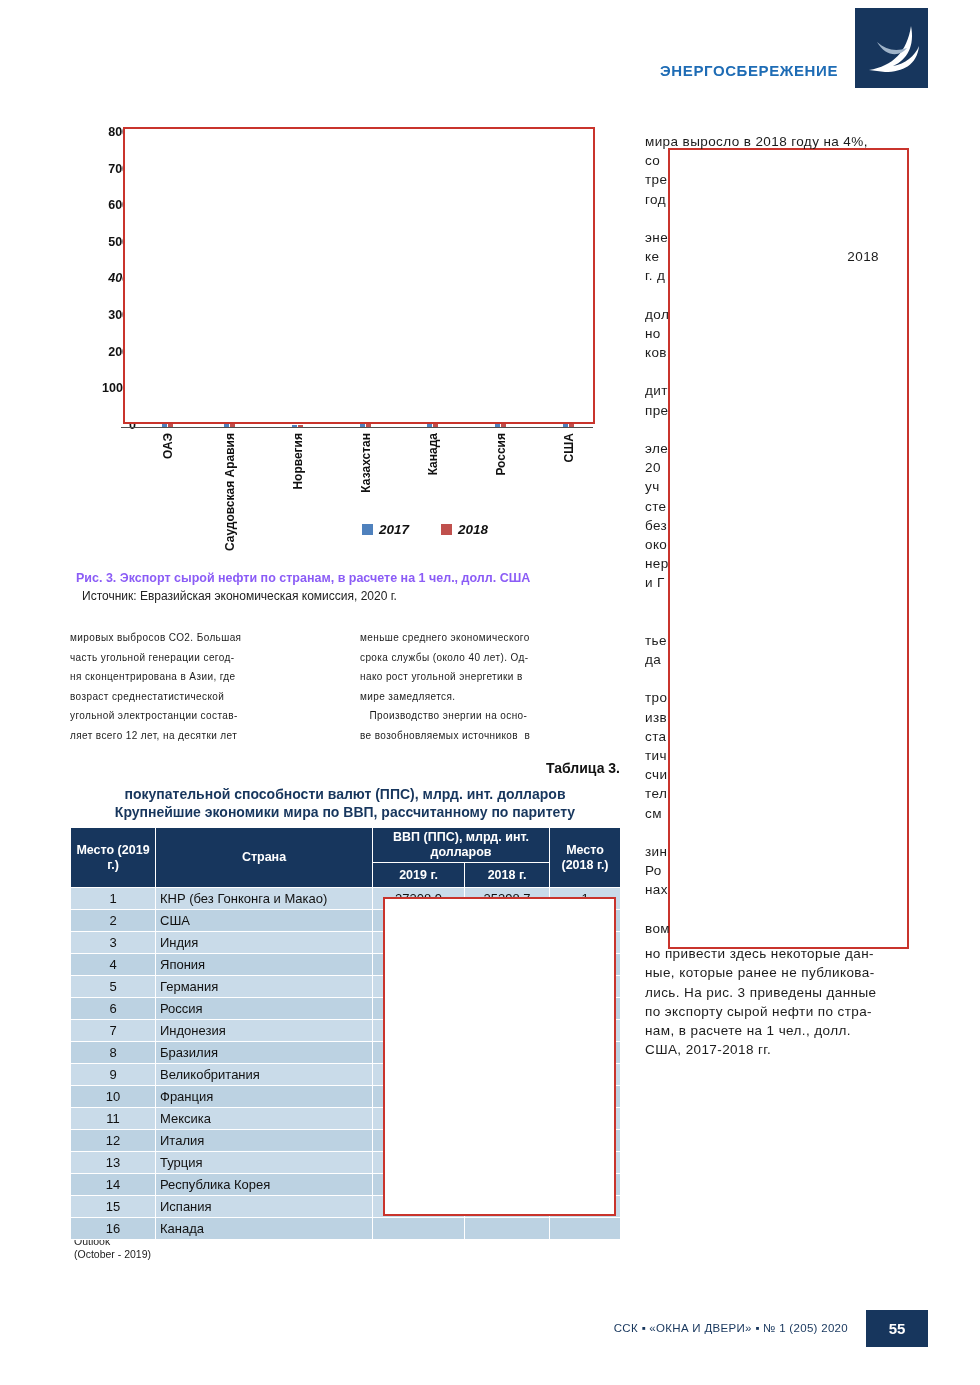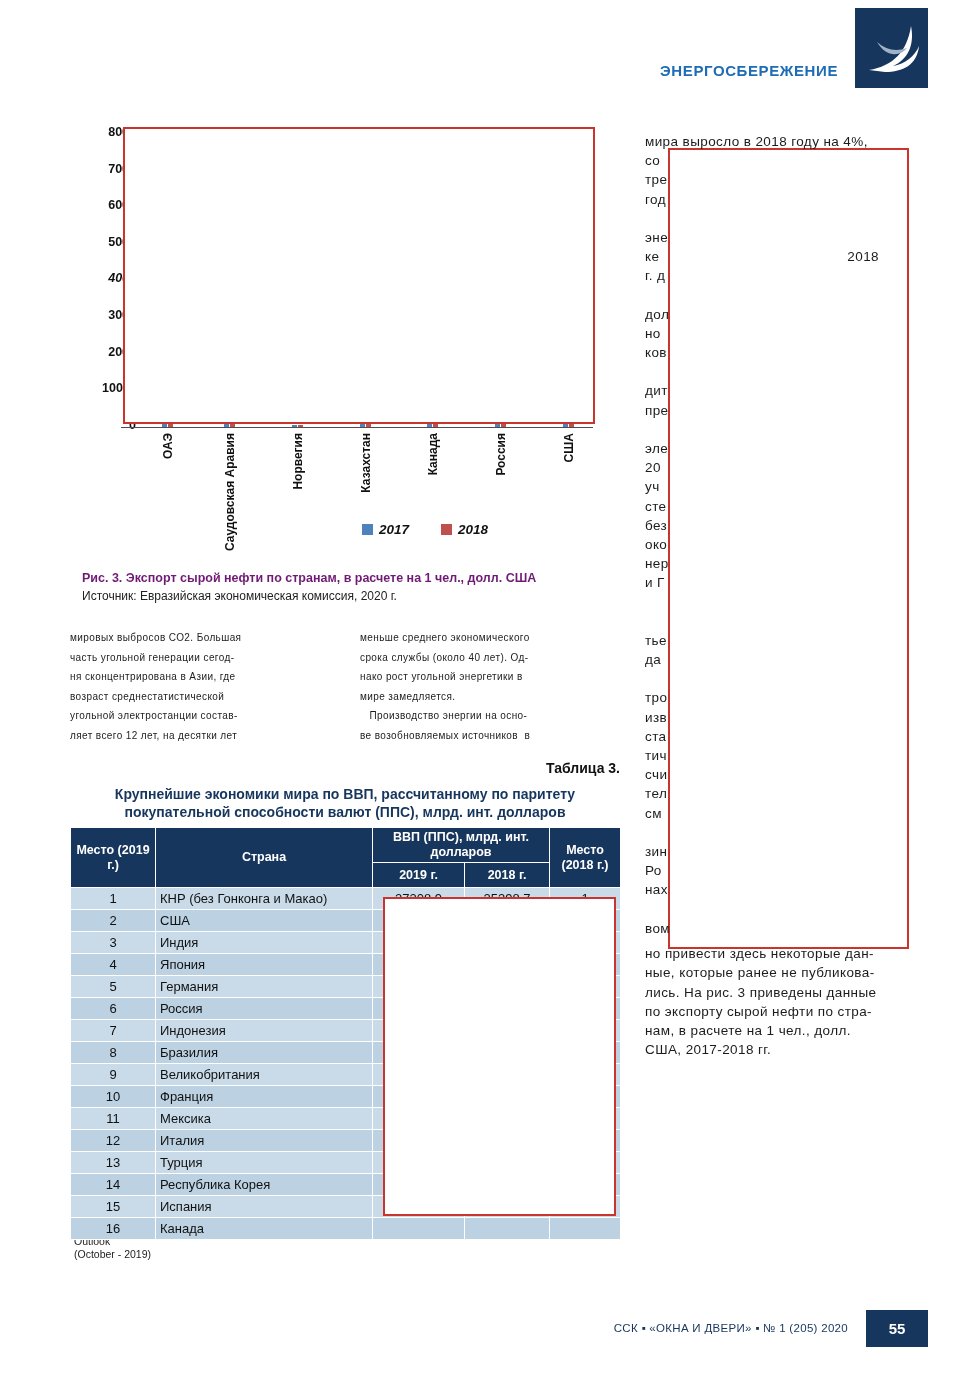--- a/index.html
+++ b/index.html
@@ -23,21 +23,21 @@
   .axis{position:absolute;left:121px;top:427px;width:472px;height:1px;background:#4d4d4d;}
   .stub{position:absolute;z-index:5;}
   .cat{position:absolute;width:130px;height:16px;line-height:16px;text-align:right;
         font-size:12px;font-weight:bold;color:#111;transform-origin:top right;
         transform:rotate(-90deg);white-space:nowrap;}
   .legend{position:absolute;left:190px;top:522px;width:470px;display:flex;
         justify-content:center;gap:32px;align-items:center;}
   .legend-item{display:flex;align-items:center;gap:6px;font-size:13.5px;font-weight:bold;
         font-style:italic;color:#111;}
   .legend-swatch{width:11px;height:11px;display:inline-block;}
-  .cap-bold{position:absolute;left:82px;top:571px;font-size:12.5px;font-weight:bold;color:#701a75;}
+  .cap-bold{position:absolute;left:76px;top:571px;font-size:12.5px;font-weight:bold;color:#8b5cf6;}
   .cap-src{position:absolute;left:82px;top:589px;font-size:12px;color:#222;}
 
   
   .bcol{position:absolute;width:278px;font-size:10px;letter-spacing:0.4px;color:#1c1c1c;}
   #colL{left:70px;top:632px;}
   #colM{left:360px;top:632px;}
   .bline{height:19.5px;white-space:pre;}
 
   
   .tbl-label{position:absolute;left:70px;top:760px;width:550px;text-align:right;
@@ -148,22 +148,22 @@
       <div class="bline">меньше среднего экономического</div>
       <div class="bline">срока службы (около 40 лет). Од-</div>
       <div class="bline">нако рост угольной энергетики в</div>
       <div class="bline">мире замедляется.</div>
       <div class="bline">   Производство энергии на осно-</div>
       <div class="bline">ве возобновляемых источников  в</div>
     </div>
 
   <div class="tbl-label">Таблица 3.</div>
   <div class="tbl-title">
+    <div>покупательной способности валют (ППС), млрд. инт. долларов</div>
     <div>Крупнейшие экономики мира по ВВП, рассчитанному по паритету</div>
-    <div>покупательной способности валют (ППС), млрд. инт. долларов</div>
   </div>
 
   <table class="gdp">
     <colgroup>
       <col style="width:85px">
         <col style="width:217px">
         <col style="width:92px">
       <col style="width:85px">
         <col style="width:71px">
     </colgroup>

